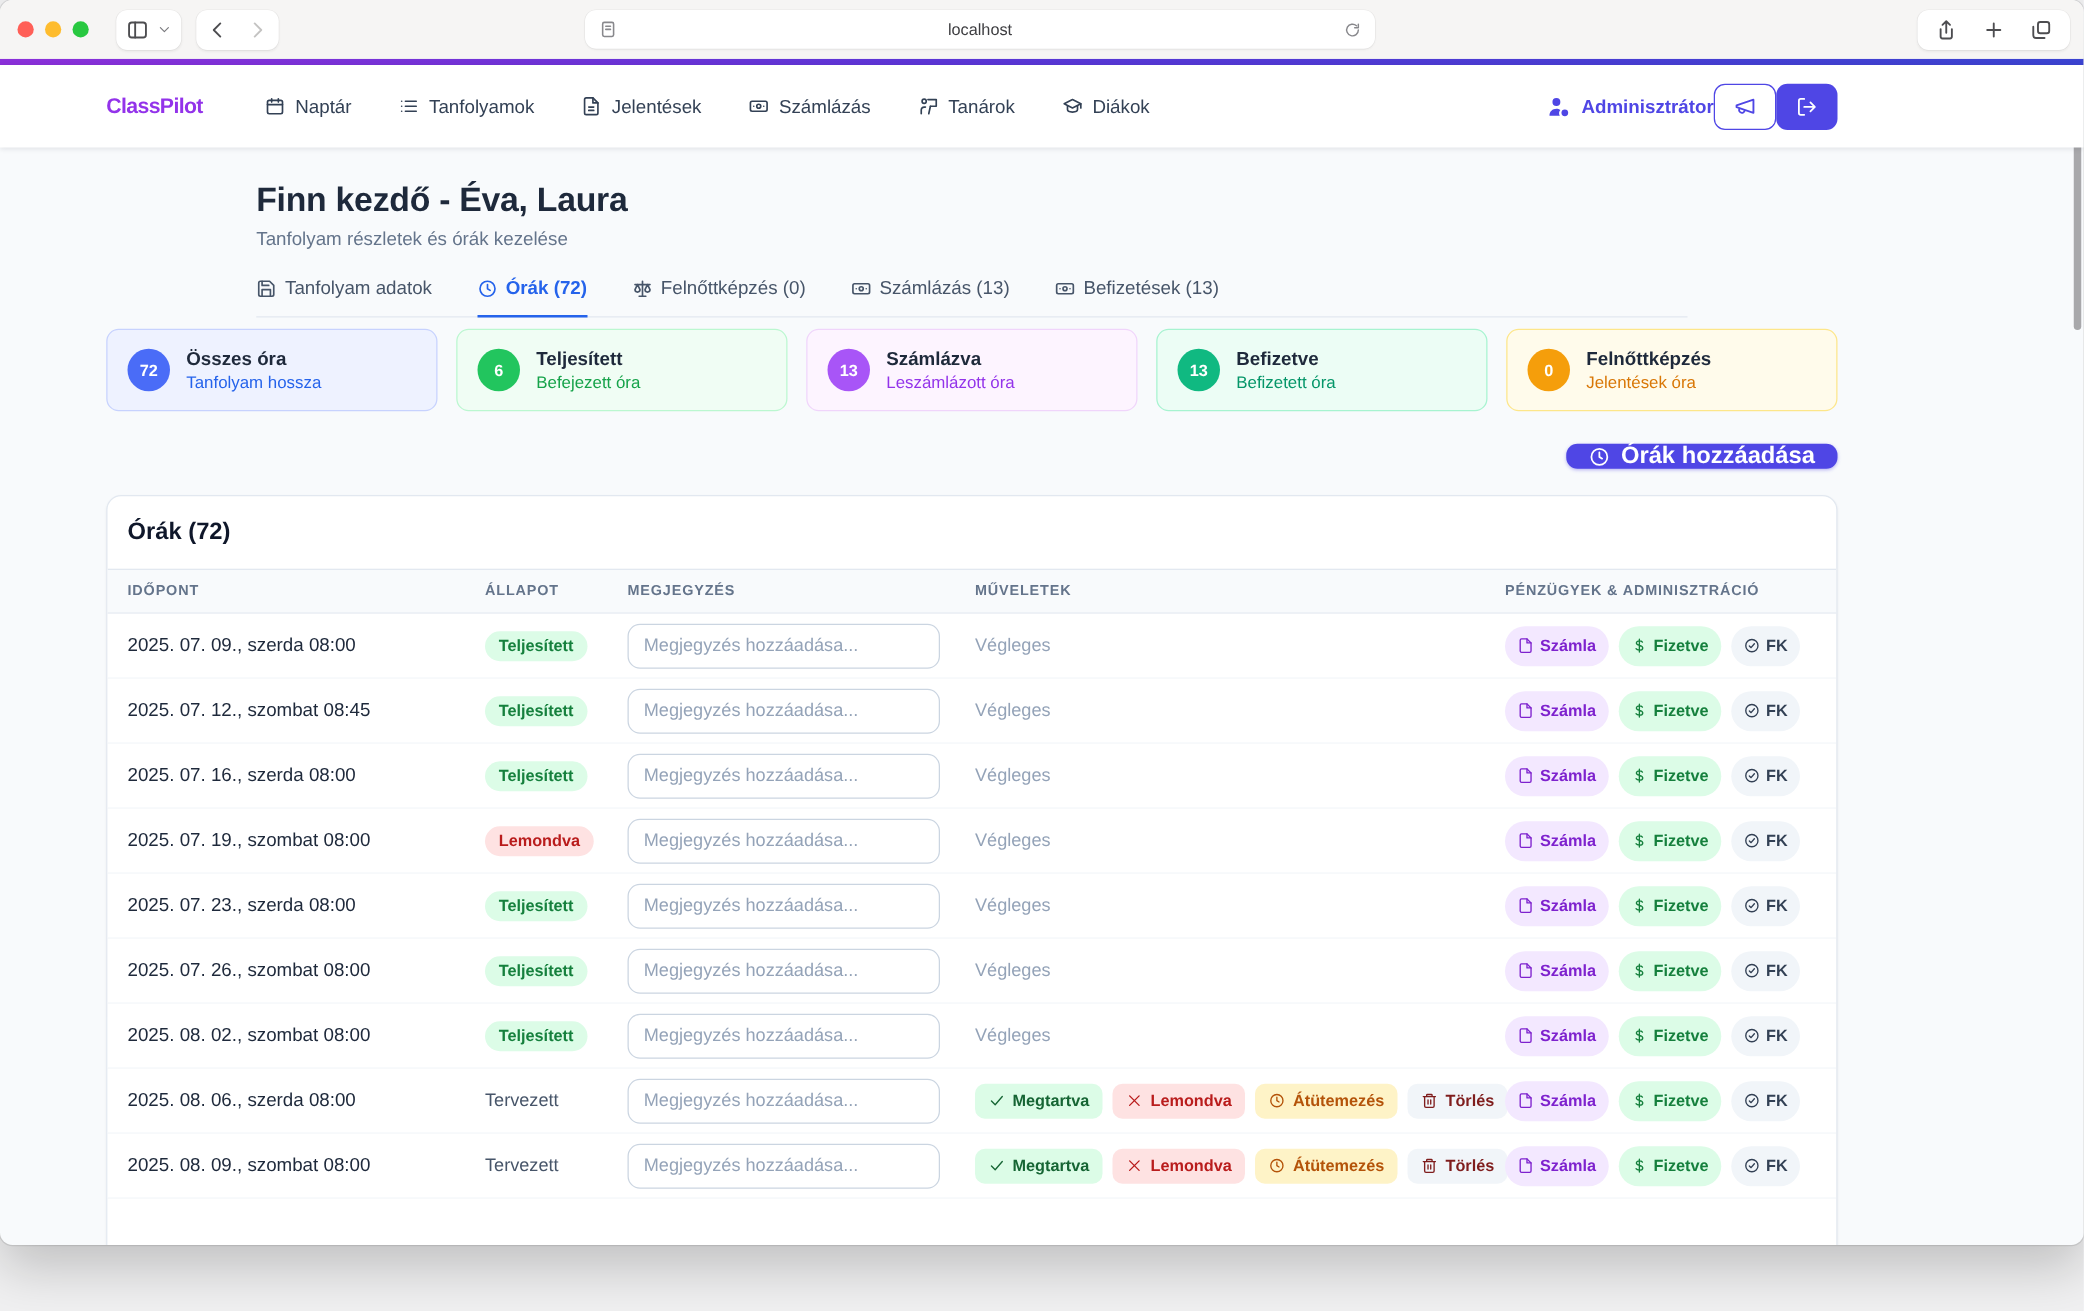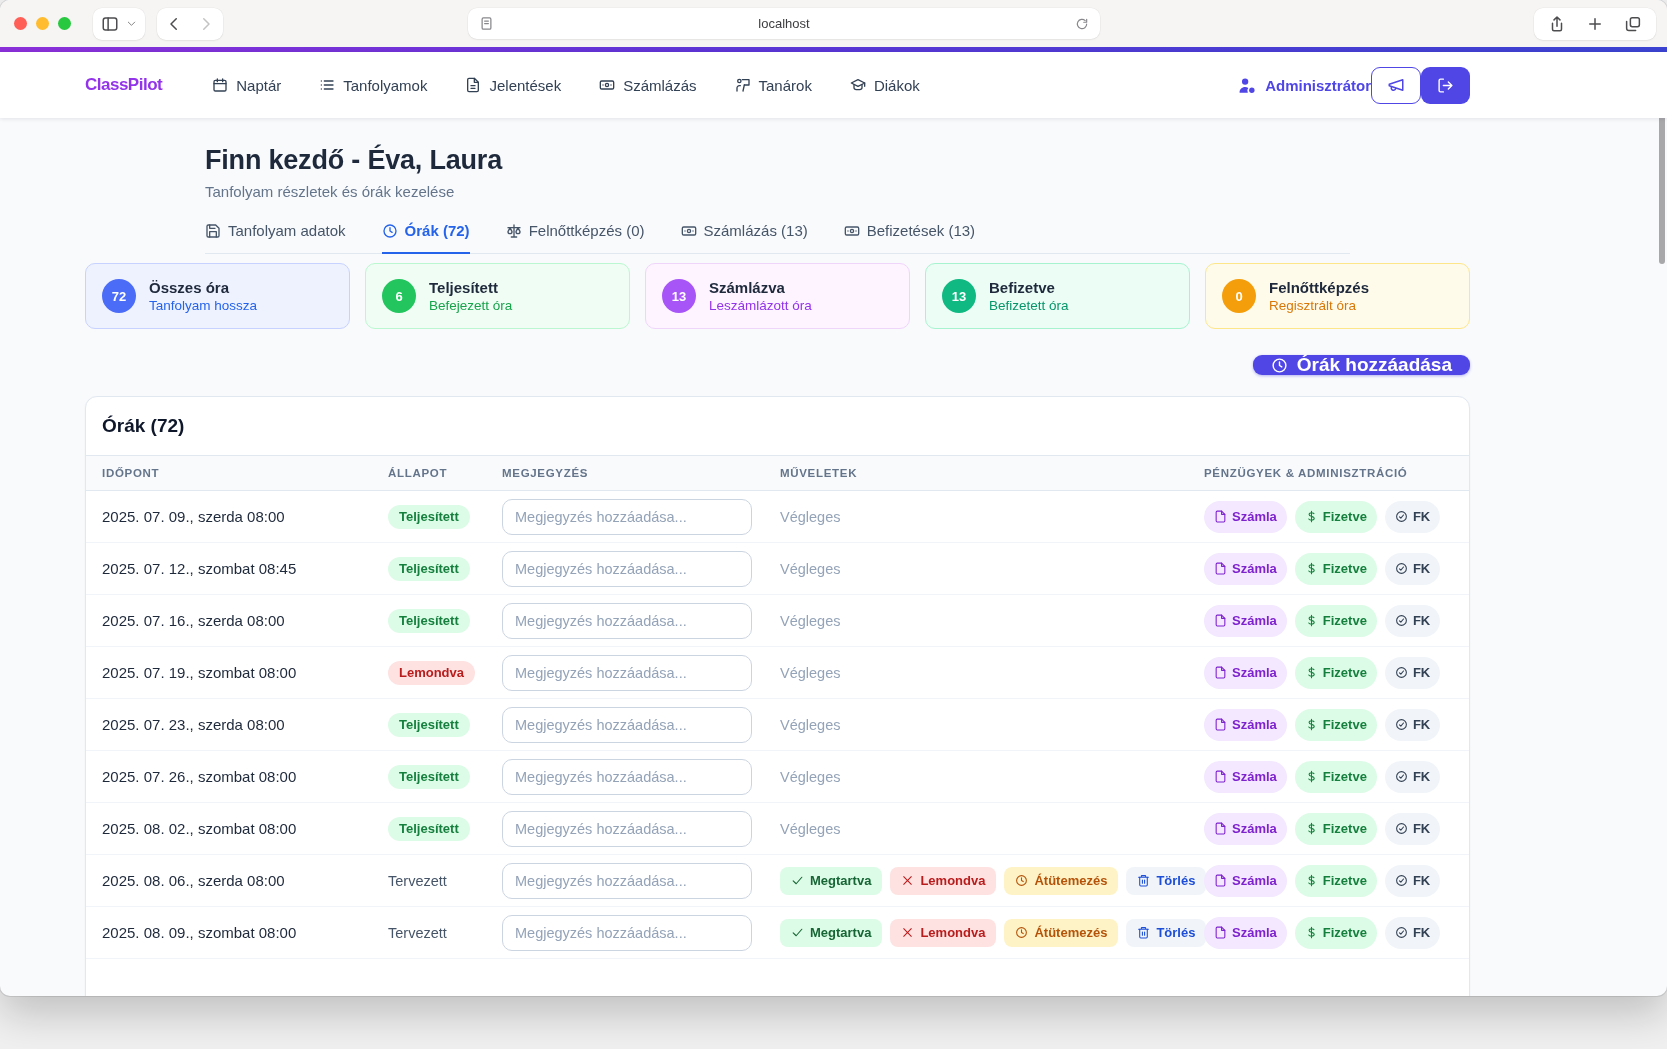--- a/index.html
+++ b/index.html
@@ -100,21 +100,21 @@
                 font-size:14.5px; color:#334155; font-family:inherit; background:#fff; outline:none; }
   .note-input::placeholder { color:#94a3b8; }
   .final { font-size:14.5px; color:#94a3b8; }
   .acts { display:flex; gap:8px; align-items:center; }
   .abtn { display:inline-flex; align-items:center; gap:6px; height:28px; padding:0 11px; border-radius:8px;
           font-size:13px; font-weight:600; border:none; cursor:pointer; font-family:inherit; white-space:nowrap; }
   .abtn .ic { width:13px; height:13px; }
   .abtn.green { background:#dcfce7; color:#166534; }
   .abtn.red   { background:#fee2e2; color:#b91c1c; }
   .abtn.amber { background:#fef3c7; color:#b45309; }
-  .abtn.gray  { background:#f1f5f9; color:#1d4ed8; }
+  .abtn.gray  { background:#f1f5f9; color:#7f1d1d; }
   .fin { display:flex; gap:8px; align-items:center; }
   .fbadge { display:inline-flex; align-items:center; gap:5px; height:25px; padding:16px 10px; border-radius:999px;
             font-size:13px; font-weight:700; white-space:nowrap; }
   .fbadge .ic { width:13px; height:13px; }
   .fbadge.purple { background:#f3e8ff; color:#7e22ce; }
   .fbadge.green  { background:#dcfce7; color:#15803d; }
   .fbadge.gray   { background:#f1f5f9; color:#334155; }
 
   .scroll-thumb { position:absolute; right:2px; top:52px; width:6px; height:212px; border-radius:3px; background:#a8a8ab; }
 </style>
@@ -366,21 +366,21 @@
             <div class="bubble">13</div>
             <div>
               <div class="t1">Befizetve</div>
               <div class="t2">Befizetett óra</div>
             </div>
           </div>
           <div class="stat amber">
             <div class="bubble">0</div>
             <div>
               <div class="t1">Felnőttképzés</div>
-              <div class="t2">Regisztrált óra</div>
+              <div class="t2">Jelentések óra</div>
             </div>
           </div>
         </div>
 
       <div class="add-row">
         <button class="btn-add">
           <span class="ic">
               <svg viewBox="0 0 24 24" fill="none" stroke="currentColor" stroke-width="2" stroke-linecap="round" stroke-linejoin="round">
                 <circle cx="12" cy="12" r="9"></circle>
                 <path d="M12 7v5l3.2 2"></path>

